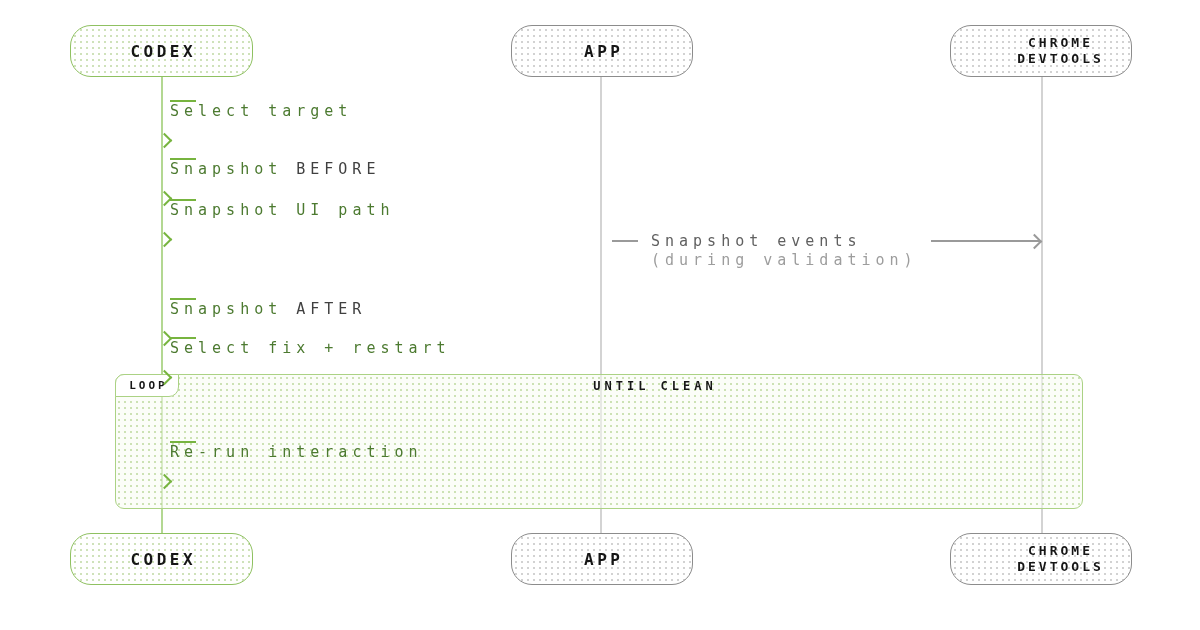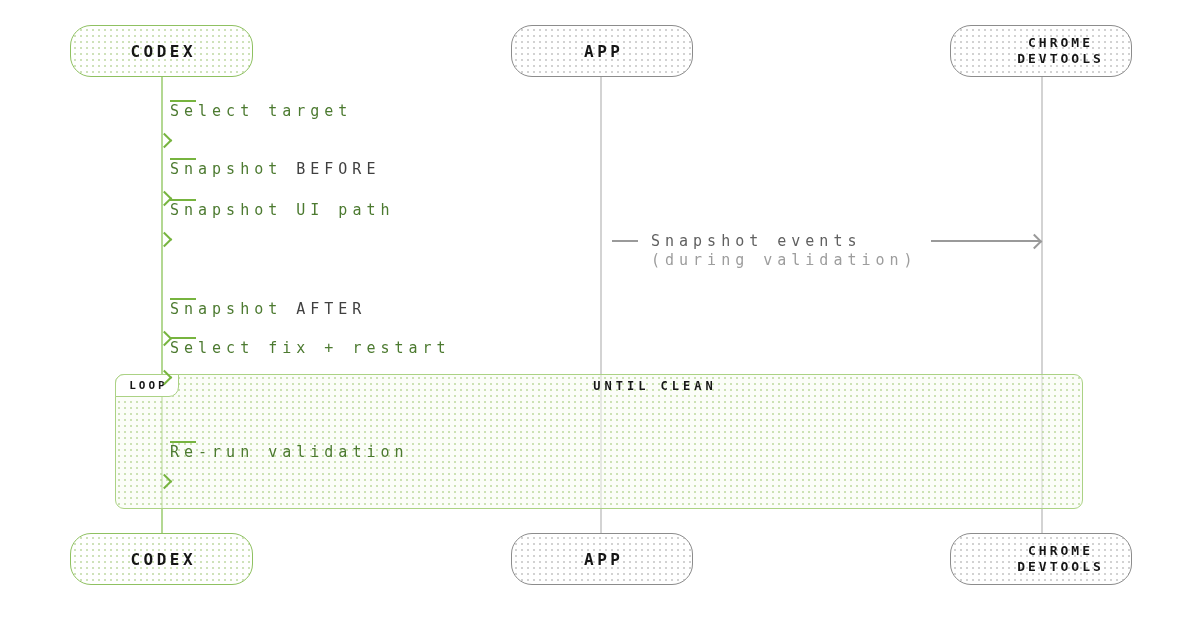--- a/index.html
+++ b/index.html
@@ -137,21 +137,21 @@
     <span class="lbl">
       <span>Select fix + restart</span>
     </span>
     <span class="wire"></span>
     <span class="head"></span>
   </div>
 
   <div class="msg green from-codex" style="top:433px">
     <span class="stub"></span>
     <span class="lbl">
-      <span>Re-run validation</span>
+      <span>Re-run interaction</span>
     </span>
     <span class="wire"></span>
     <span class="head"></span>
   </div>
 
   <div class="actor green" style="left:70px;top:25px;width:183px">
     <span class="one-line">CODEX</span>
   </div>
   <div class="actor gray" style="left:511px;top:25px;width:182px">
     <span class="one-line">APP</span>

